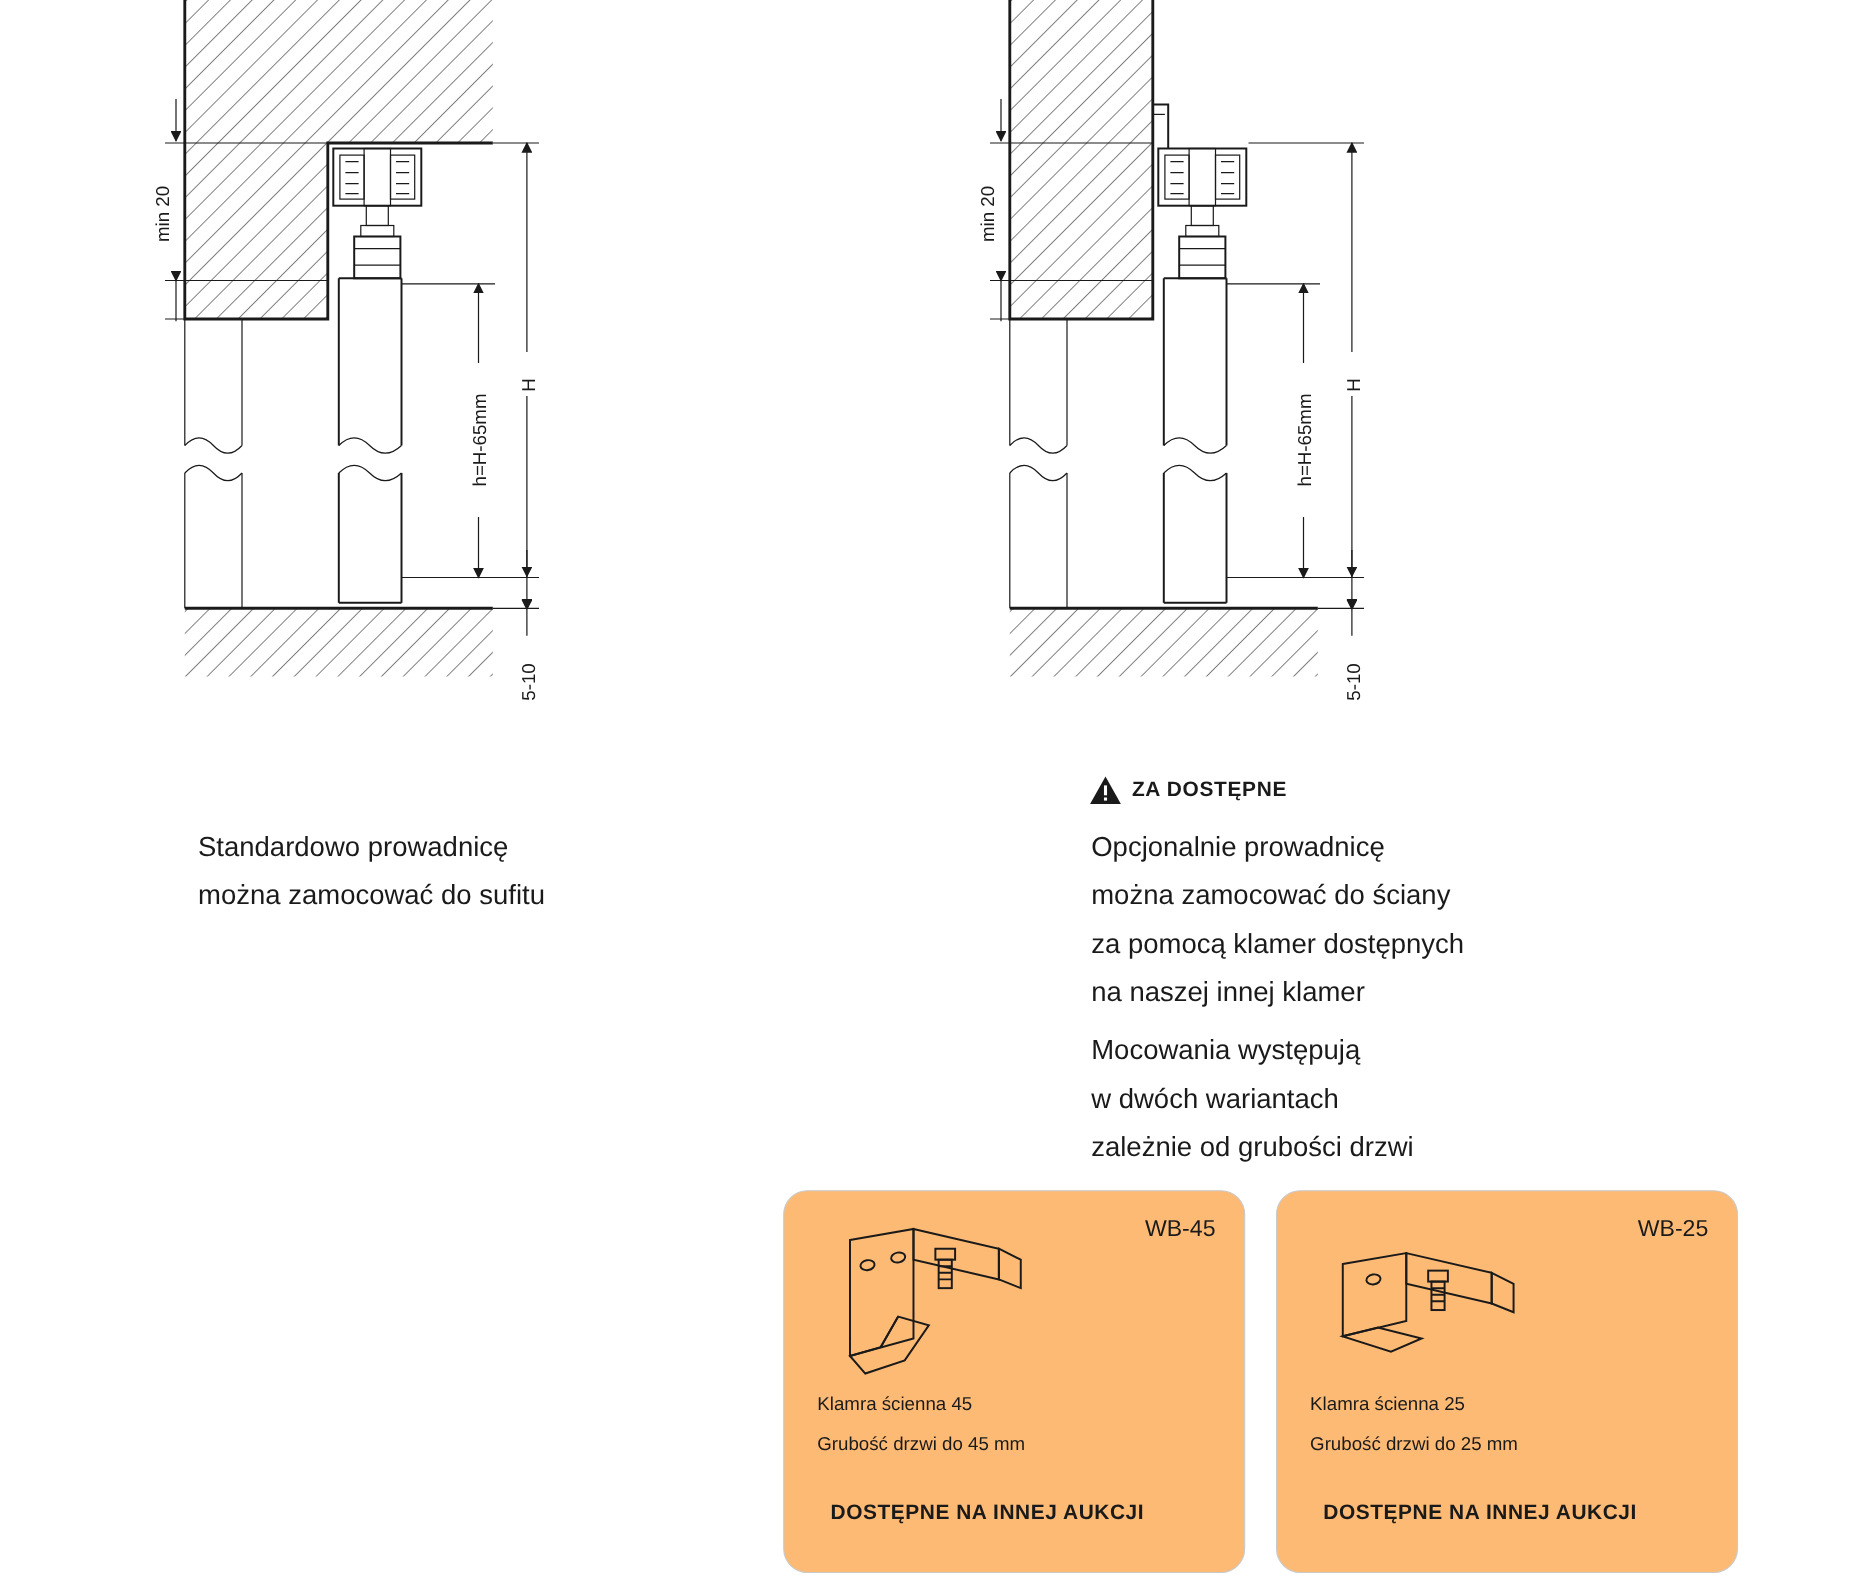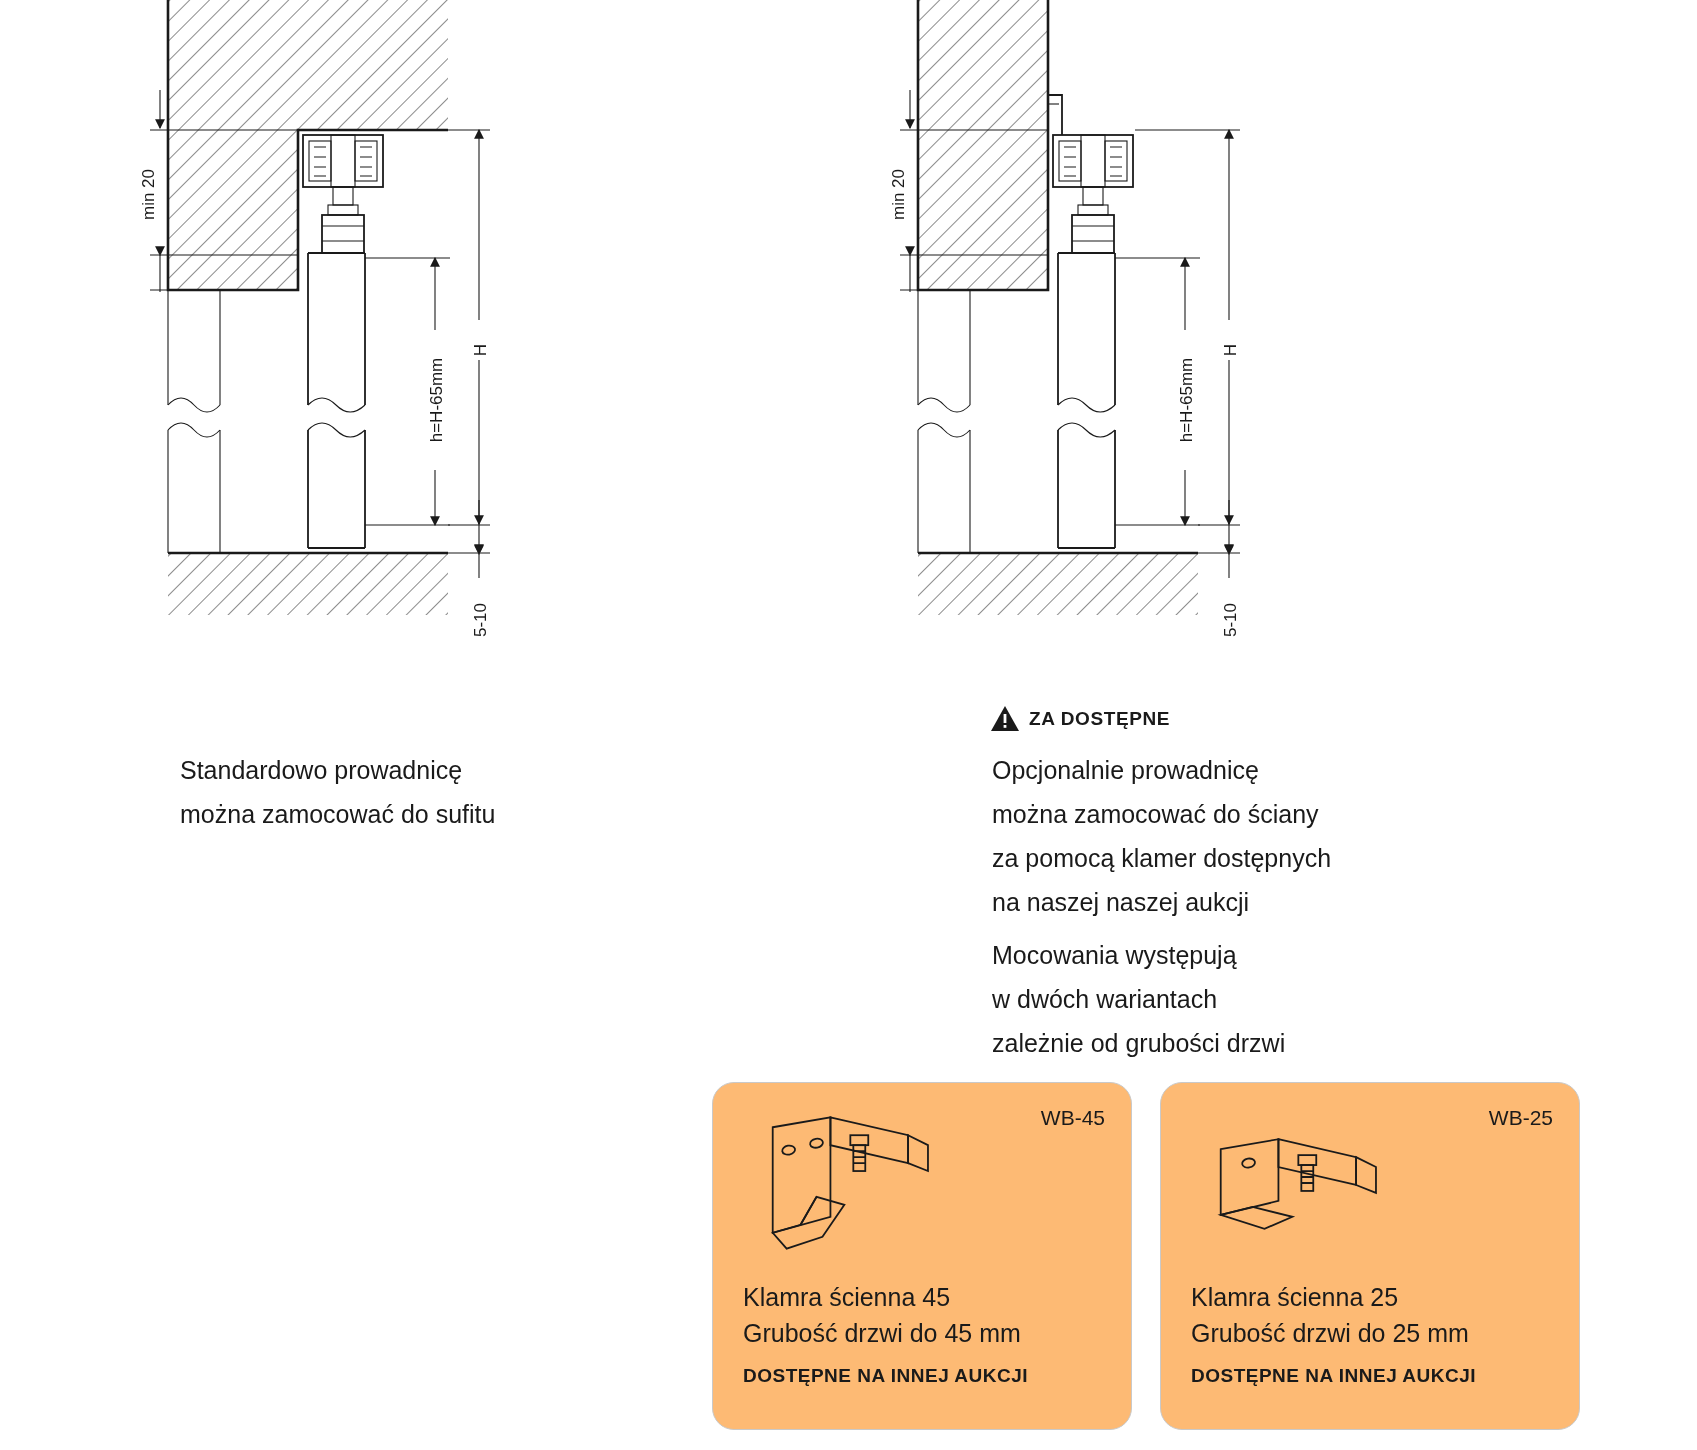--- a/index.html
+++ b/index.html
@@ -78,29 +78,29 @@
   .card-art {
     position: absolute;
     left: 0;
     top: 22px;
     width: 100%;
     height: 150px;
   }
   .card-text {
     position: absolute;
     left: 30px;
-    top: 196px;
+    top: 176px;
     width: 360px;
-    font-size: 25px;
+    font-size: 17px;
     line-height: 36px;
     white-space: pre-line;
   }
   .card-note {
     position: absolute;
-    left: 30px;
+    left: 42px;
     top: 282px;
     font-size: 19px;
     font-weight: bold;
     letter-spacing: 0.5px;
   }
   svg { display: block; }
   .ln { stroke: #1a1a1a; fill: none; }
   .thin { stroke-width: 1.1; }
   .med { stroke-width: 1.8; }
   .thick { stroke-width: 2.6; }
@@ -312,21 +312,21 @@
       <path d="M15 1 L29 26 L1 26 Z" fill="#1a1a1a"></path>
       <rect x="13.6" y="9" width="2.8" height="9" fill="#ffffff"></rect>
       <rect x="13.6" y="20" width="2.8" height="2.8" fill="#ffffff"></rect>
     </svg>
     <span class="surcharge-label">ZA DOSTĘPNE</span>
   </div>
 
   <div class="caption" id="caption-right">Opcjonalnie prowadnicę
 można zamocować do ściany
 za pomocą klamer dostępnych
-na naszej naszej aukcji</div>
+na naszej innej klamer</div>
 
   <div class="caption" id="caption-right-2">Mocowania występują
 w dwóch wariantach
 zależnie od grubości drzwi</div>
 
   <div class="card" id="card-45">
     <span class="card-code">WB-45</span>
     <svg class="card-art" viewBox="0 0 420 150">
       <g class="ln med" fill="#ffffff">
 

